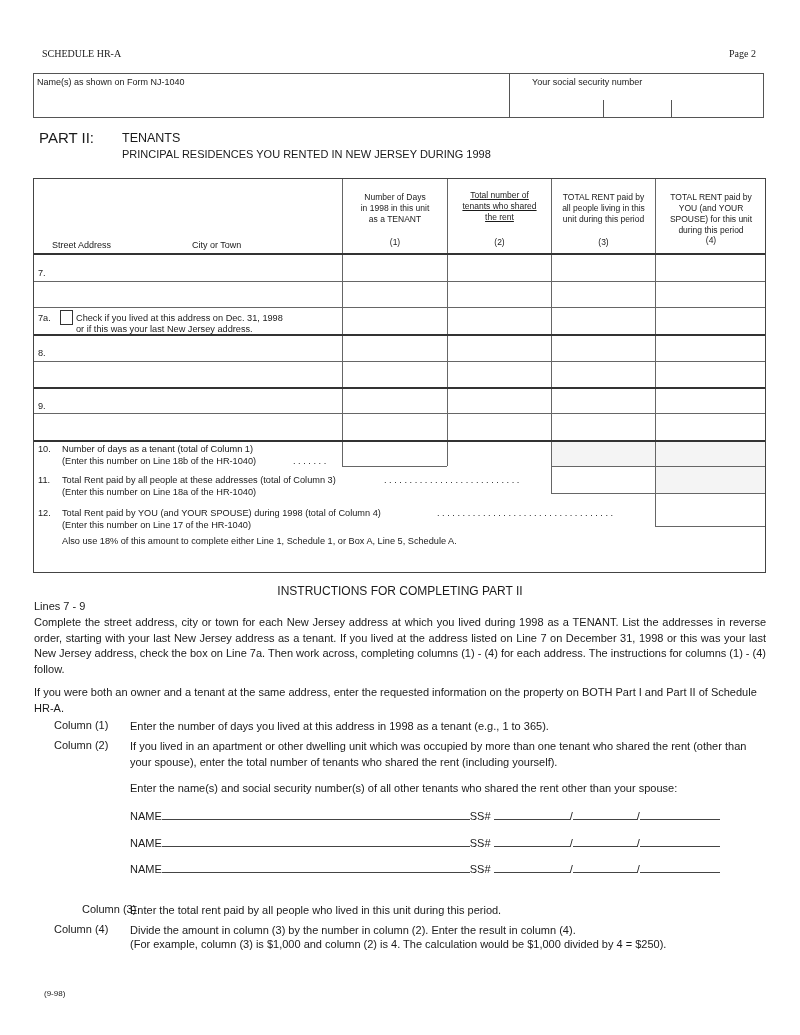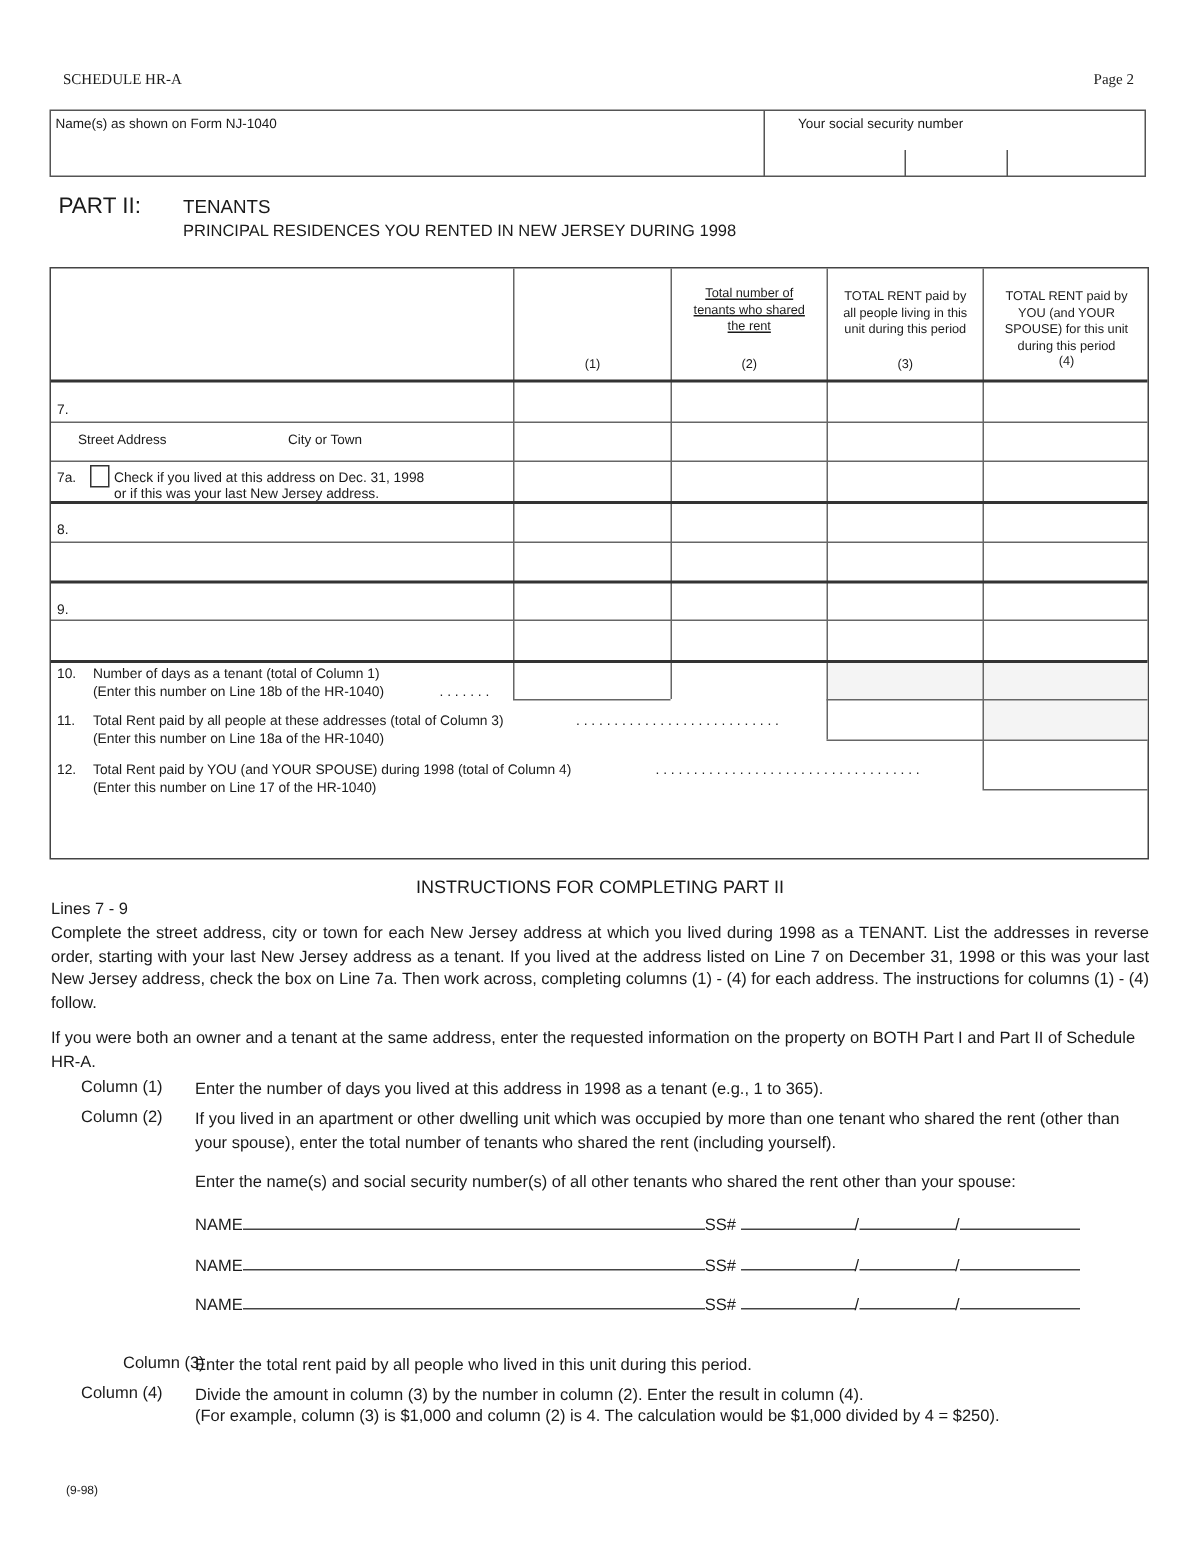--- a/index.html
+++ b/index.html
@@ -15,21 +15,21 @@
   .part-label { left: 39px; top: 129px; font-size: 15px; }
   .part-title { left: 122px; top: 131px; font-size: 12.5px; }
   .part-sub { left: 122px; top: 148px; font-size: 11px; }
   .table-box { left: 33px; top: 178px; width: 733px; height: 395px; border: 1.5px solid #444; box-sizing: border-box; }
   .hl { position: absolute; height: 1px; background: #666; }
   .hl.dark { height: 1.5px; background: #333; }
   .vl { position: absolute; width: 1px; background: #666; }
   .shade { position: absolute; background: #f4f4f4; }
   .colhead { position: absolute; font-size: 8.5px; text-align: center; line-height: 11px; }
   .colnum { position: absolute; font-size: 8.5px; text-align: center; }
-  .tlabel { position: absolute; font-size: 9px; margin-top: 48px; }
+  .tlabel { position: absolute; font-size: 9px; }
   .rowtxt { position: absolute; font-size: 9.2px; line-height: 12px; white-space: nowrap; }
   .checkbox { position: absolute; width: 13px; height: 15px; border: 1.5px solid #333; box-sizing: border-box; background: #fff; }
   .instr-title { left: 0; width: 800px; top: 584px; text-align: center; font-size: 12px; }
   .p { position: absolute; font-size: 11px; line-height: 15.5px; }
   .colrow { position: absolute; font-size: 11px; line-height: 15.5px; }
   .collbl { position: absolute; left: 54px; font-size: 11px; }
   .namefield { position: absolute; font-size: 11px; white-space: nowrap; }
   .footer { left: 44px; top: 989px; font-size: 8px; }
 </style>
 </head>
@@ -58,20 +58,23 @@
   <div class="shade" style="left:621px;top:262px;width:110px;height:52px;"></div>
 
   <div class="vl" style="left:308px;top:0;height:287px;"></div>
   <div class="vl" style="left:413px;top:0;height:287px;"></div>
   <div class="vl" style="left:517px;top:0;height:314px;"></div>
   <div class="vl" style="left:621px;top:0;height:347px;"></div>
 
   <div class="tlabel" style="left:18px;top:61px;">Street Address</div>
   <div class="tlabel" style="left:158px;top:61px;">City or Town</div>
 
+  <div class="colhead" style="left:309px;top:13px;width:104px;white-space:pre-line;">Number of Days
+in 1998 in this unit
+as a TENANT</div>
   <div class="colnum" style="left:309px;top:58px;width:104px;">(1)</div>
   <div class="colhead" style="left:414px;top:11px;width:103px;white-space:pre-line;text-decoration:underline;">Total number of
 tenants who shared
 the rent</div>
   <div class="colnum" style="left:414px;top:58px;width:103px;">(2)</div>
   <div class="colhead" style="left:518px;top:13px;width:103px;white-space:pre-line;">TOTAL RENT paid by
 all people living in this
 unit during this period</div>
   <div class="colnum" style="left:518px;top:58px;width:103px;">(3)</div>
   <div class="colhead" style="left:622px;top:13px;width:110px;white-space:pre-line;">TOTAL RENT paid by
@@ -128,20 +131,21 @@
   <div class="rowtxt" style="left:4px;top:295px;">11.</div>
   <div class="rowtxt" style="left:28px;top:295px;">Total Rent paid by all people at these addresses (total of Column 3)</div>
   <div class="rowtxt" style="left:28px;top:307px;">(Enter this number on Line 18a of the HR-1040)</div>
   <div class="rowtxt" style="left:350px;top:295px;">. . . . . . . . . . . . . . . . . . . . . . . . . . .</div>
   <div class="abs" style="left:518px;top:289px;width:103px;height:25px;"></div>
 
   <div class="rowtxt" style="left:4px;top:328px;">12.</div>
   <div class="rowtxt" style="left:28px;top:328px;">Total Rent paid by YOU (and YOUR SPOUSE) during 1998 (total of Column 4)</div>
   <div class="rowtxt" style="left:28px;top:340px;">(Enter this number on Line 17 of the HR-1040)</div>
   <div class="rowtxt" style="left:403px;top:328px;">. . . . . . . . . . . . . . . . . . . . . . . . . . . . . . . . . . .</div>
+  <div class="rowtxt" style="left:28px;top:356px;">Also use 18% of this amount to complete either Line 1, Schedule 1, or Box A, Line 5, Schedule A.</div>
   <div class="abs" style="left:622px;top:315px;width:109px;height:32px;"></div>
 </div>
 
 <div class="abs instr-title">INSTRUCTIONS FOR COMPLETING PART II</div>
 <div class="p" style="left:34px;top:599px;">Lines 7 - 9</div>
 <div class="p" style="left:34px;top:615px;width:732px;text-align:justify;">Complete the street address, city or town for each New Jersey address at which you lived during 1998 as a TENANT.  List the addresses in reverse order, starting with your last New Jersey address as a tenant.  If you lived at the address listed on Line 7 on December 31, 1998 or this was your last New Jersey address, check the box on Line 7a.  Then work across, completing columns (1) - (4) for each address.  The instructions for columns (1) - (4) follow.</div>
 <div class="p" style="left:34px;top:685px;width:732px;">If you were both an owner and a tenant at the same address, enter the requested information on the property on BOTH Part I and Part II of Schedule HR-A.</div>
 
 <div class="collbl" style="top:719px;">Column (1)</div>
 <div class="colrow" style="left:130px;top:719px;width:640px;">Enter the number of days you lived at this address in 1998 as a tenant (e.g., 1 to 365).</div>

